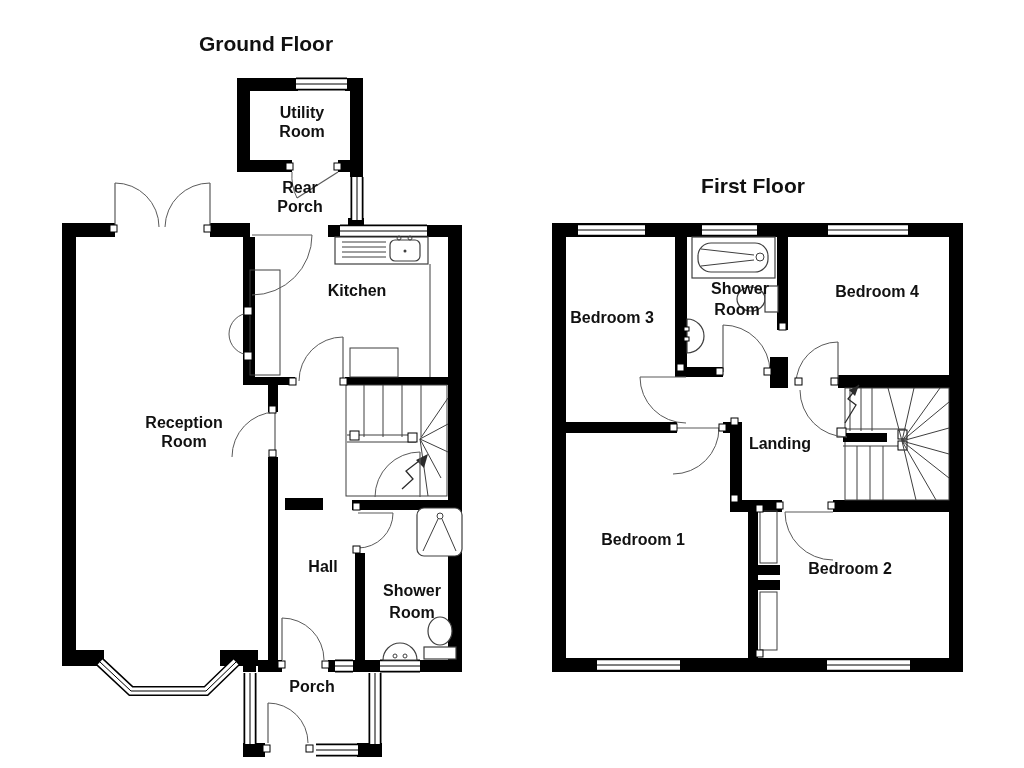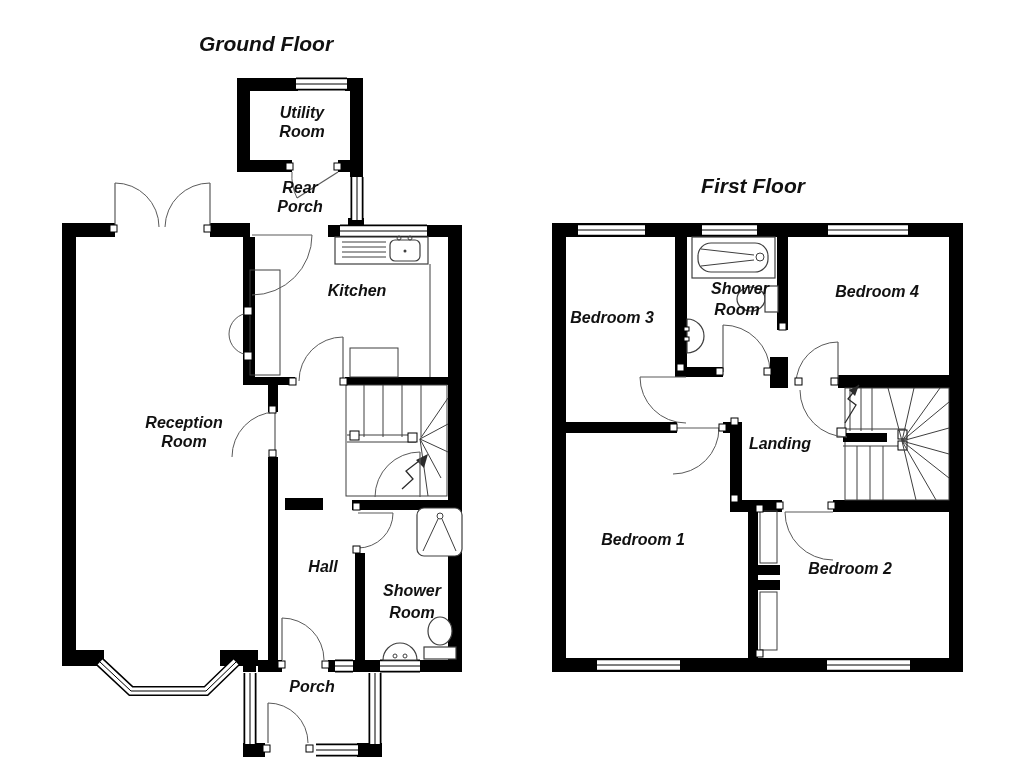--- a/index.html
+++ b/index.html
@@ -1,16 +1,16 @@
 <!DOCTYPE html>
 <html><head>
 <meta charset="utf-8">
 <style>
   html,body{margin:0;padding:0;background:#ffffff;}
-  .stage{position:relative;width:1024px;height:768px;background:#ffffff;overflow:hidden;font-style:italic;}
+  .stage{position:relative;width:1024px;height:768px;background:#ffffff;overflow:hidden;}
   svg{display:block;}
   .wall{fill:#000000;stroke:none;}
   .thin{stroke:#3f3f3f;stroke-width:1;fill:none;}
   .thin2{stroke:#2b2b2b;stroke-width:1.3;fill:none;}
   .fix{stroke:#3f3f3f;stroke-width:1.2;fill:#ffffff;}
   .arc{stroke:#5a5a5a;stroke-width:1;fill:none;}
   .leaf{stroke:#5a5a5a;stroke-width:1.2;fill:none;}
   .win-outer{stroke:#000000;stroke-width:13;fill:none;}
   .win-inner{stroke:#ffffff;stroke-width:9.5;fill:none;}
   .win-mid{stroke:#000000;stroke-width:1;fill:none;}

